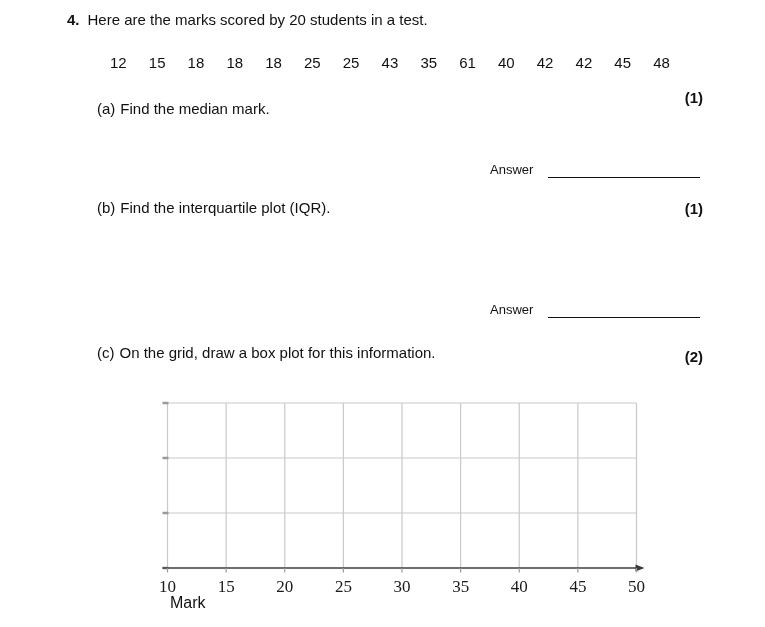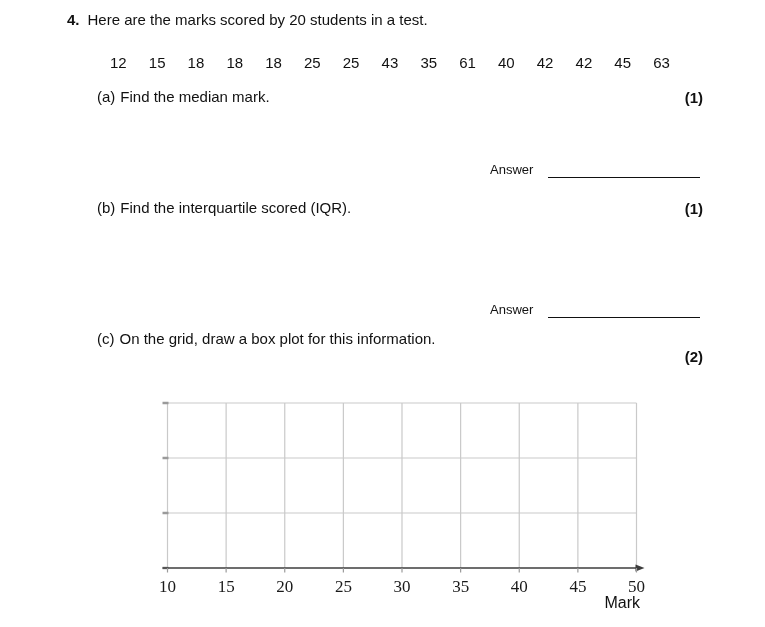--- a/index.html
+++ b/index.html
@@ -14,21 +14,21 @@
   .abs{position:absolute;}
   .q-header{left:67px;top:11px;font-size:15px;line-height:18px;white-space:nowrap;}
   .q-num{font-weight:700;margin-right:8px;}
   .marks-row{left:110px;top:54px;display:flex;font-size:15px;line-height:18px;}
   .mark-value{width:38.8px;text-align:left;}
   .part-row{font-size:15px;line-height:18px;white-space:nowrap;}
   .part-label{margin-right:5px;}
   .mark-badge{right:62px;font-size:15px;font-weight:700;line-height:18px;}
   .answer-label{font-size:13px;line-height:18px;}
   .answer-line{width:152px;height:0;border-bottom:1.5px solid #111111;}
-  .x-axis-title{left:170px;top:594px;width:470px;text-align:right;font-size:16px;line-height:18px;}
+  .x-axis-title{left:170px;top:594px;width:470px;text-align:left;font-size:16px;line-height:18px;}
   .tick-label{font-family:"Liberation Serif","DejaVu Serif",serif;font-size:17px;fill:#1a1a1a;}
   svg{display:block;}
 </style>
 </head>
 <body>
 
 <div>
 
   <div class="abs q-header">
     <span class="q-num">4.</span><span>Here are the marks scored by 20 students in a test.</span>
@@ -42,40 +42,40 @@
       <span class="mark-value">18</span>
       <span class="mark-value">25</span>
       <span class="mark-value">25</span>
       <span class="mark-value">43</span>
       <span class="mark-value">35</span>
       <span class="mark-value">61</span>
       <span class="mark-value">40</span>
       <span class="mark-value">42</span>
       <span class="mark-value">42</span>
       <span class="mark-value">45</span>
-      <span class="mark-value">63</span>
+      <span class="mark-value">48</span>
     </div>
 
-  <div class="abs part-row" style="left:97px;top:88px">
+  <div class="abs part-row" style="left:97px;top:100px">
     <span class="part-label">(a)</span><span>Find the median mark.</span>
   </div>
   <div class="abs mark-badge" style="top:89px">(1)</div>
 
   <div class="abs answer-label" style="left:490px;top:161px">Answer</div>
   <div class="abs answer-line" style="left:548px;top:177px"></div>
 
   <div class="abs part-row" style="left:97px;top:199px">
-    <span class="part-label">(b)</span><span>Find the interquartile scored (IQR).</span>
+    <span class="part-label">(b)</span><span>Find the interquartile plot (IQR).</span>
   </div>
   <div class="abs mark-badge" style="top:200px">(1)</div>
 
   <div class="abs answer-label" style="left:490px;top:301px">Answer</div>
   <div class="abs answer-line" style="left:548px;top:317px"></div>
 
-  <div class="abs part-row" style="left:97px;top:330px">
+  <div class="abs part-row" style="left:97px;top:344px">
     <span class="part-label">(c)</span><span>On the grid, draw a box plot for this information.</span>
   </div>
   <div class="abs mark-badge" style="top:348px">(2)</div>
 
   <svg id="grid-svg" class="abs" style="left:148px;top:396px" width="504" height="210">
       <line x1="19.5" y1="7" x2="488.5" y2="7" stroke="#c9c9c9" stroke-width="1.2"></line>
       <line x1="19.5" y1="62" x2="488.5" y2="62" stroke="#c9c9c9" stroke-width="1.2"></line>
       <line x1="19.5" y1="117" x2="488.5" y2="117" stroke="#c9c9c9" stroke-width="1.2"></line>
       <line x1="19.5" y1="7" x2="19.5" y2="172" stroke="#c9c9c9" stroke-width="1.2"></line>
       <line x1="78.125" y1="7" x2="78.125" y2="172" stroke="#c9c9c9" stroke-width="1.2"></line>

